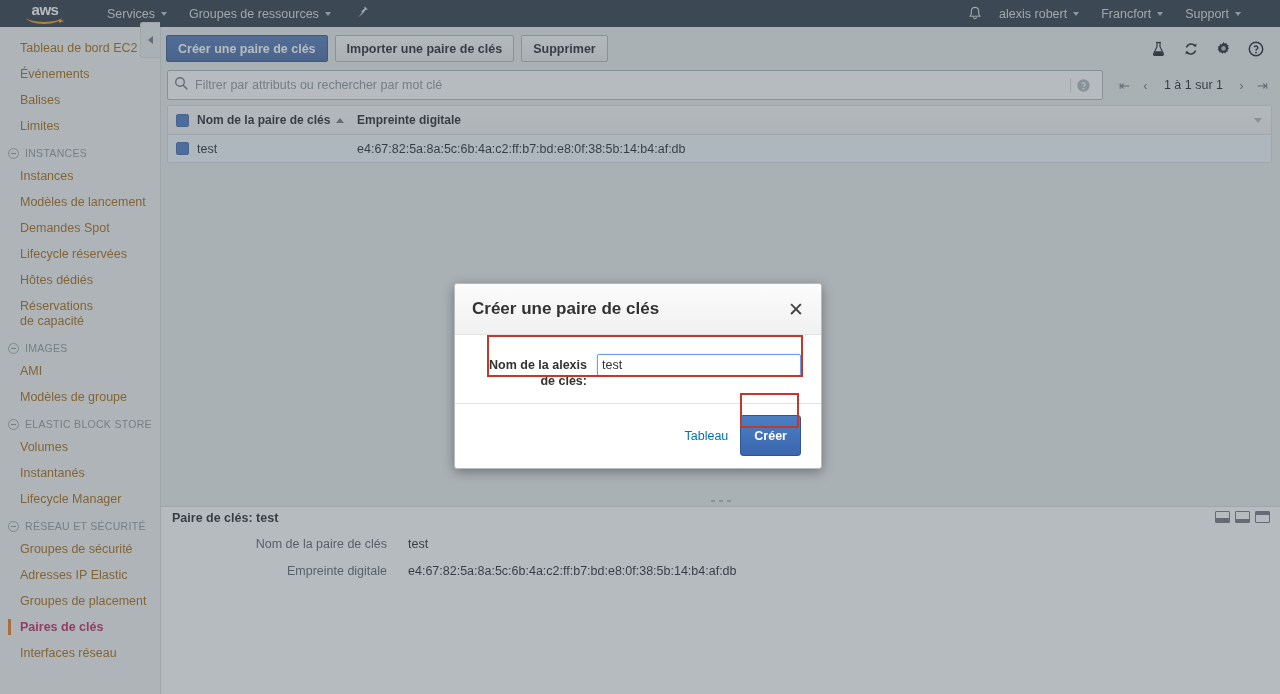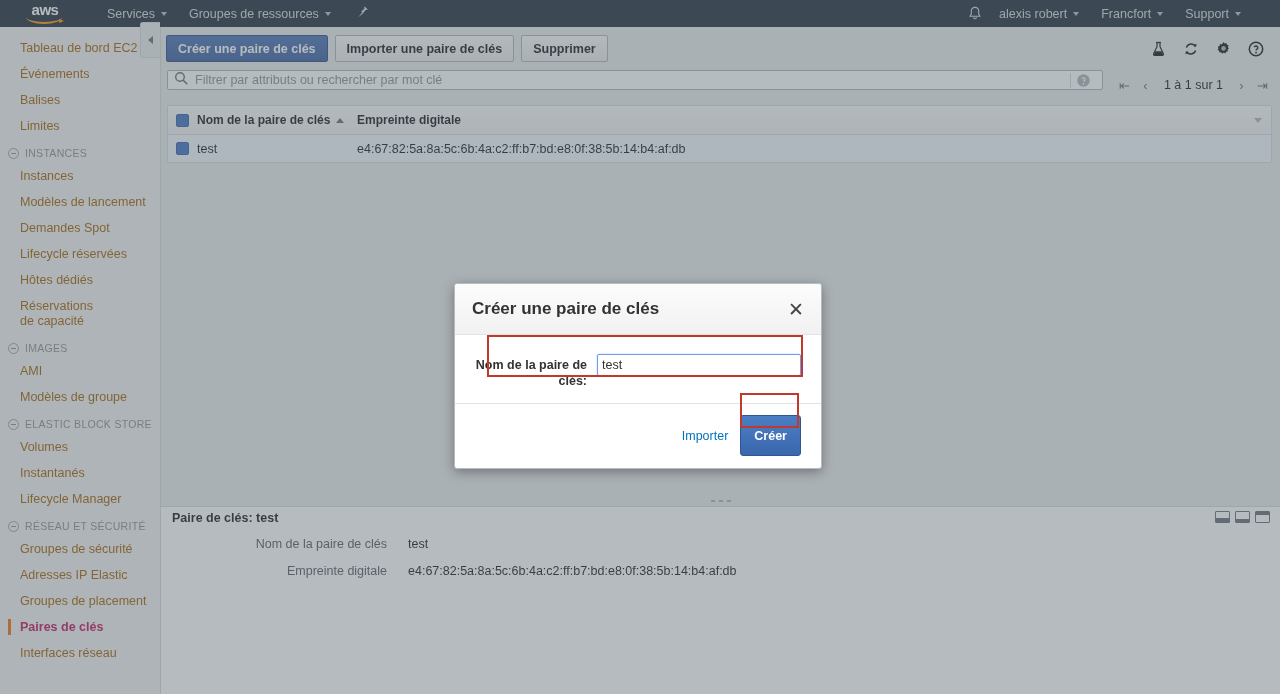--- a/index.html
+++ b/index.html
@@ -107,21 +107,21 @@
   }
   .btn.primary {
     background: linear-gradient(#4b74b5, #3b60a0); border-color: #2f4e86; color: #fff;
   }
   .toolbar-icons { margin-left: auto; display: flex; align-items: center; gap: 17px; padding-right: 8px; }
   .ticon { cursor: pointer; display: flex; align-items: center; justify-content: center; }
 
   .filterrow { display: flex; align-items: stretch; padding: 0 8px 0 6px; height: 30px; }
   .filterbox {
     flex: 1; background: #fff; border: 1px solid #aab7b8; border-radius: 2px;
-    display: flex; align-items: center; padding: 0 6px; height: 20px;
+    display: flex; align-items: center; padding: 0 6px; height: 30px;
   }
   .filterbox input {
     flex: 1; border: none; outline: none; font-size: 12.5px; color: #16191f;
     font-family: "Liberation Sans", sans-serif; background: transparent; margin-left: 7px;
   }
   .filterbox input::placeholder { color: #879196; }
   .q-help {
     width: 26px; display: flex; align-items: center; justify-content: center;
     border-left: 1px solid #d5dbdb; cursor: pointer;
   }
@@ -455,26 +455,26 @@
 
   <div class="overlay"></div>
 
   <div class="modal">
     <div class="modal-head">
       <span class="modal-title">Créer une paire de clés</span>
       <span class="modal-x">✕</span>
     </div>
     <div class="modal-body">
       <div class="form-row">
-        <div class="form-label">Nom de la paire de clés:</div>
+        <div class="form-label">Nom de la alexis de clés:</div>
         <input class="form-input" type="text" value="test" style="">
       </div>
     </div>
     <div class="modal-foot">
-      <a class="link-cancel">Importer</a>
+      <a class="link-cancel">Tableau</a>
       <button class="btn-create">Créer</button>
     </div>
   </div>
 
   <div class="annot" id="annot-field"></div>
   <div class="annot" id="annot-create"></div>
 
 </div>
 
 </body></html>

